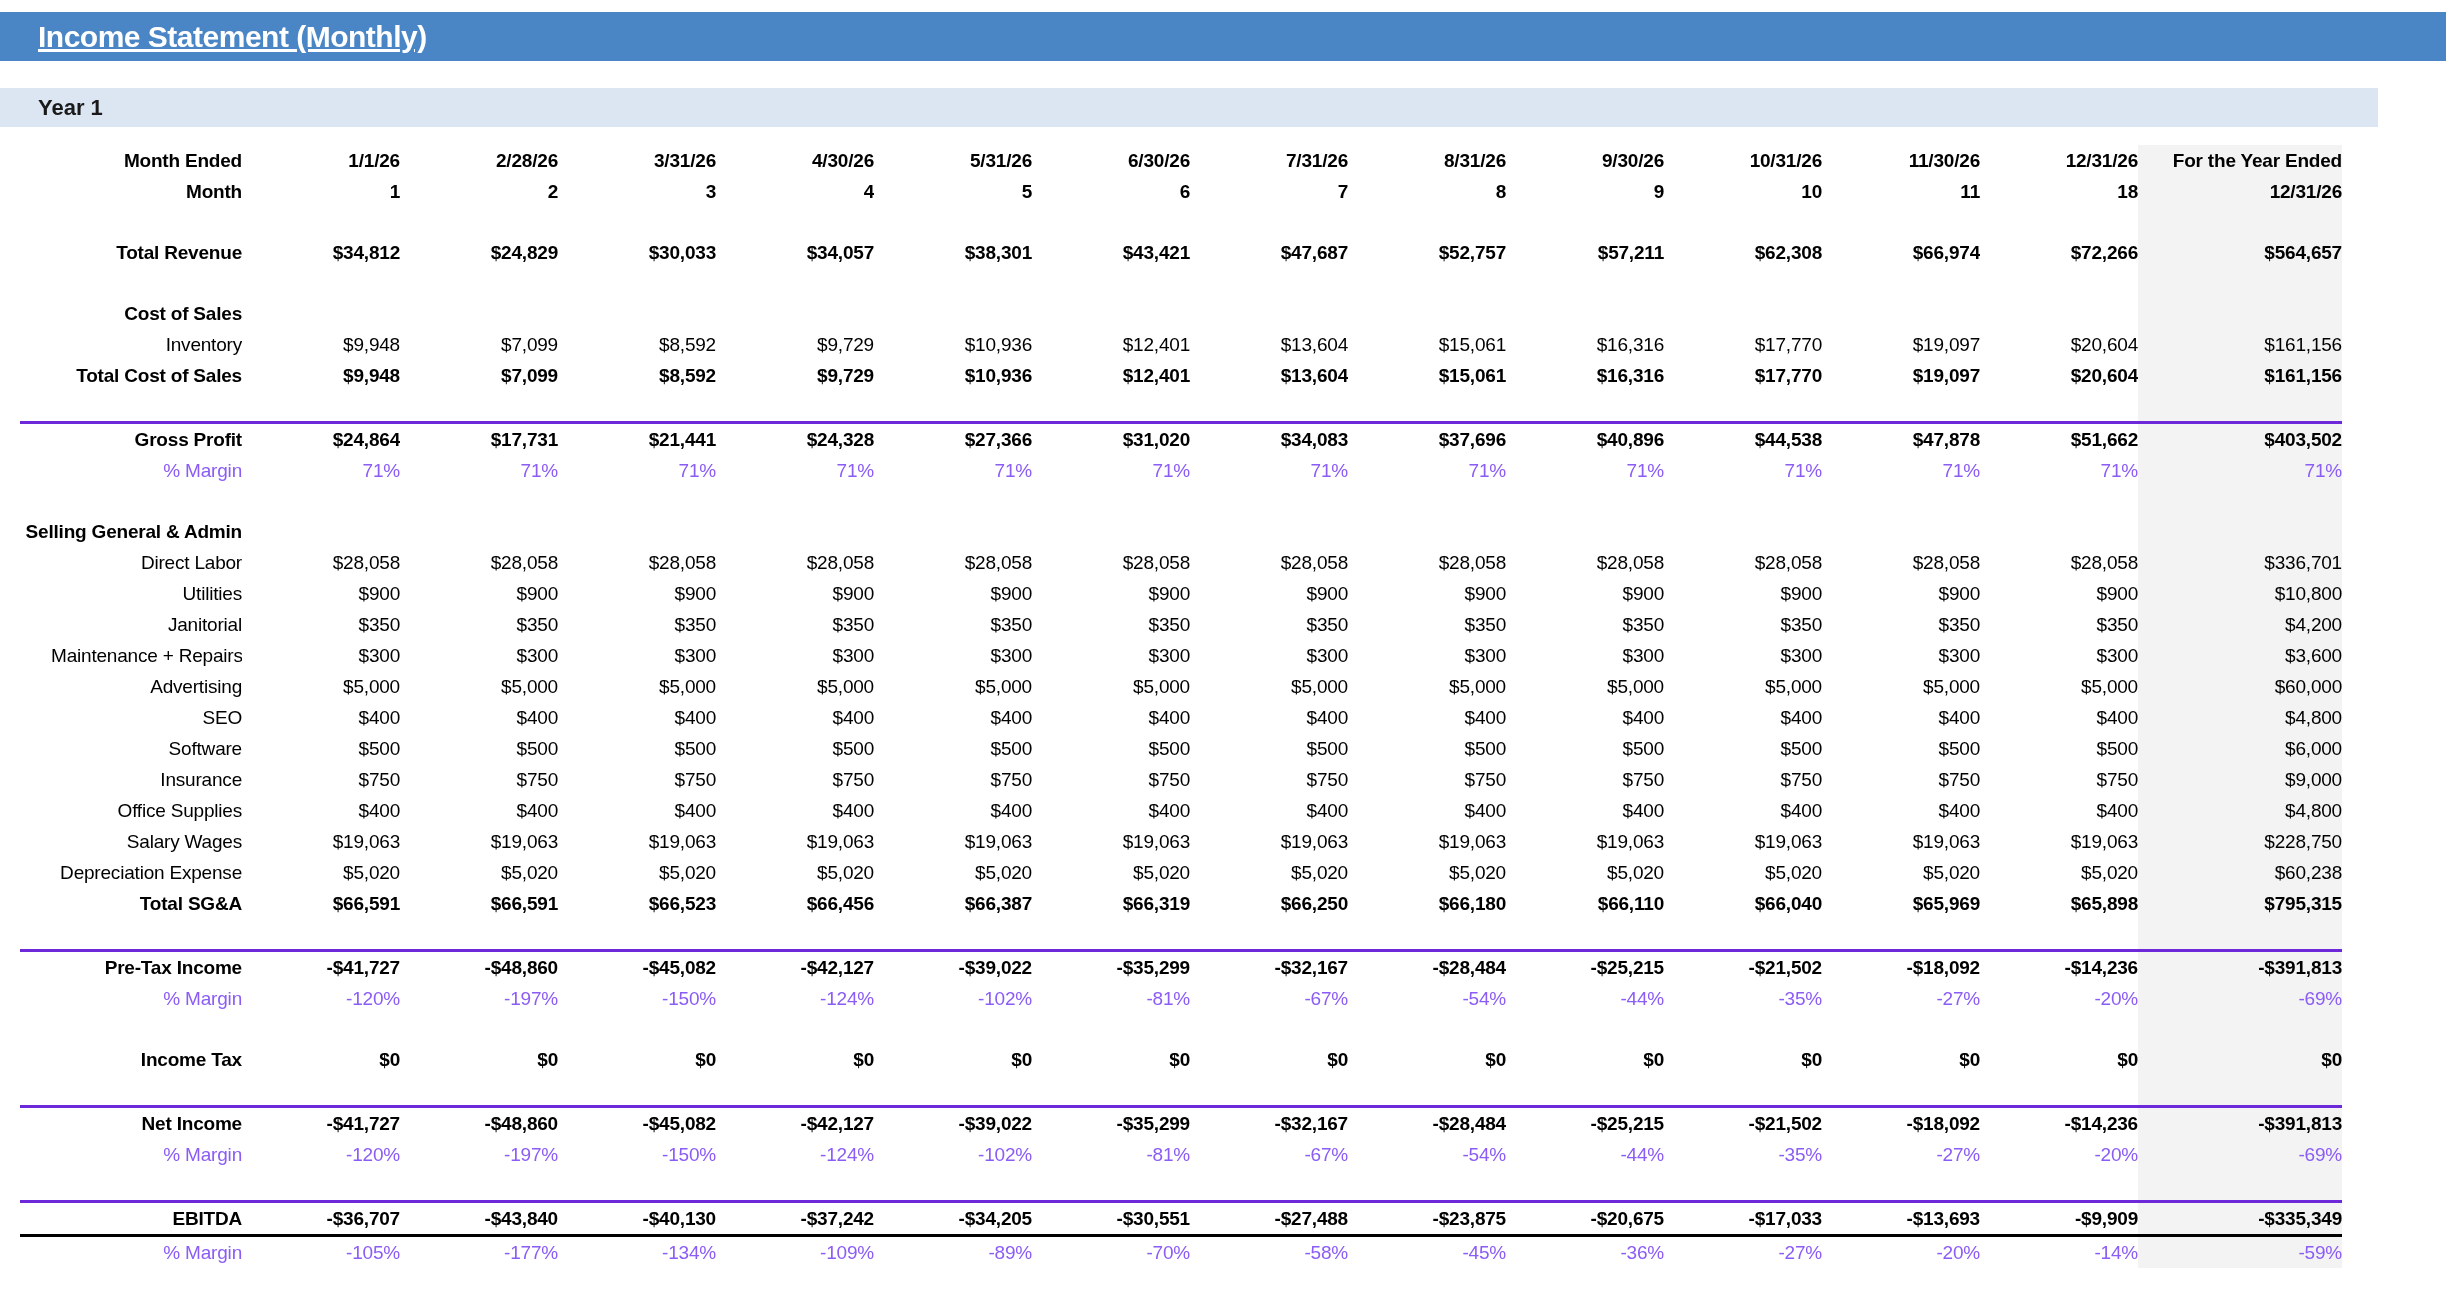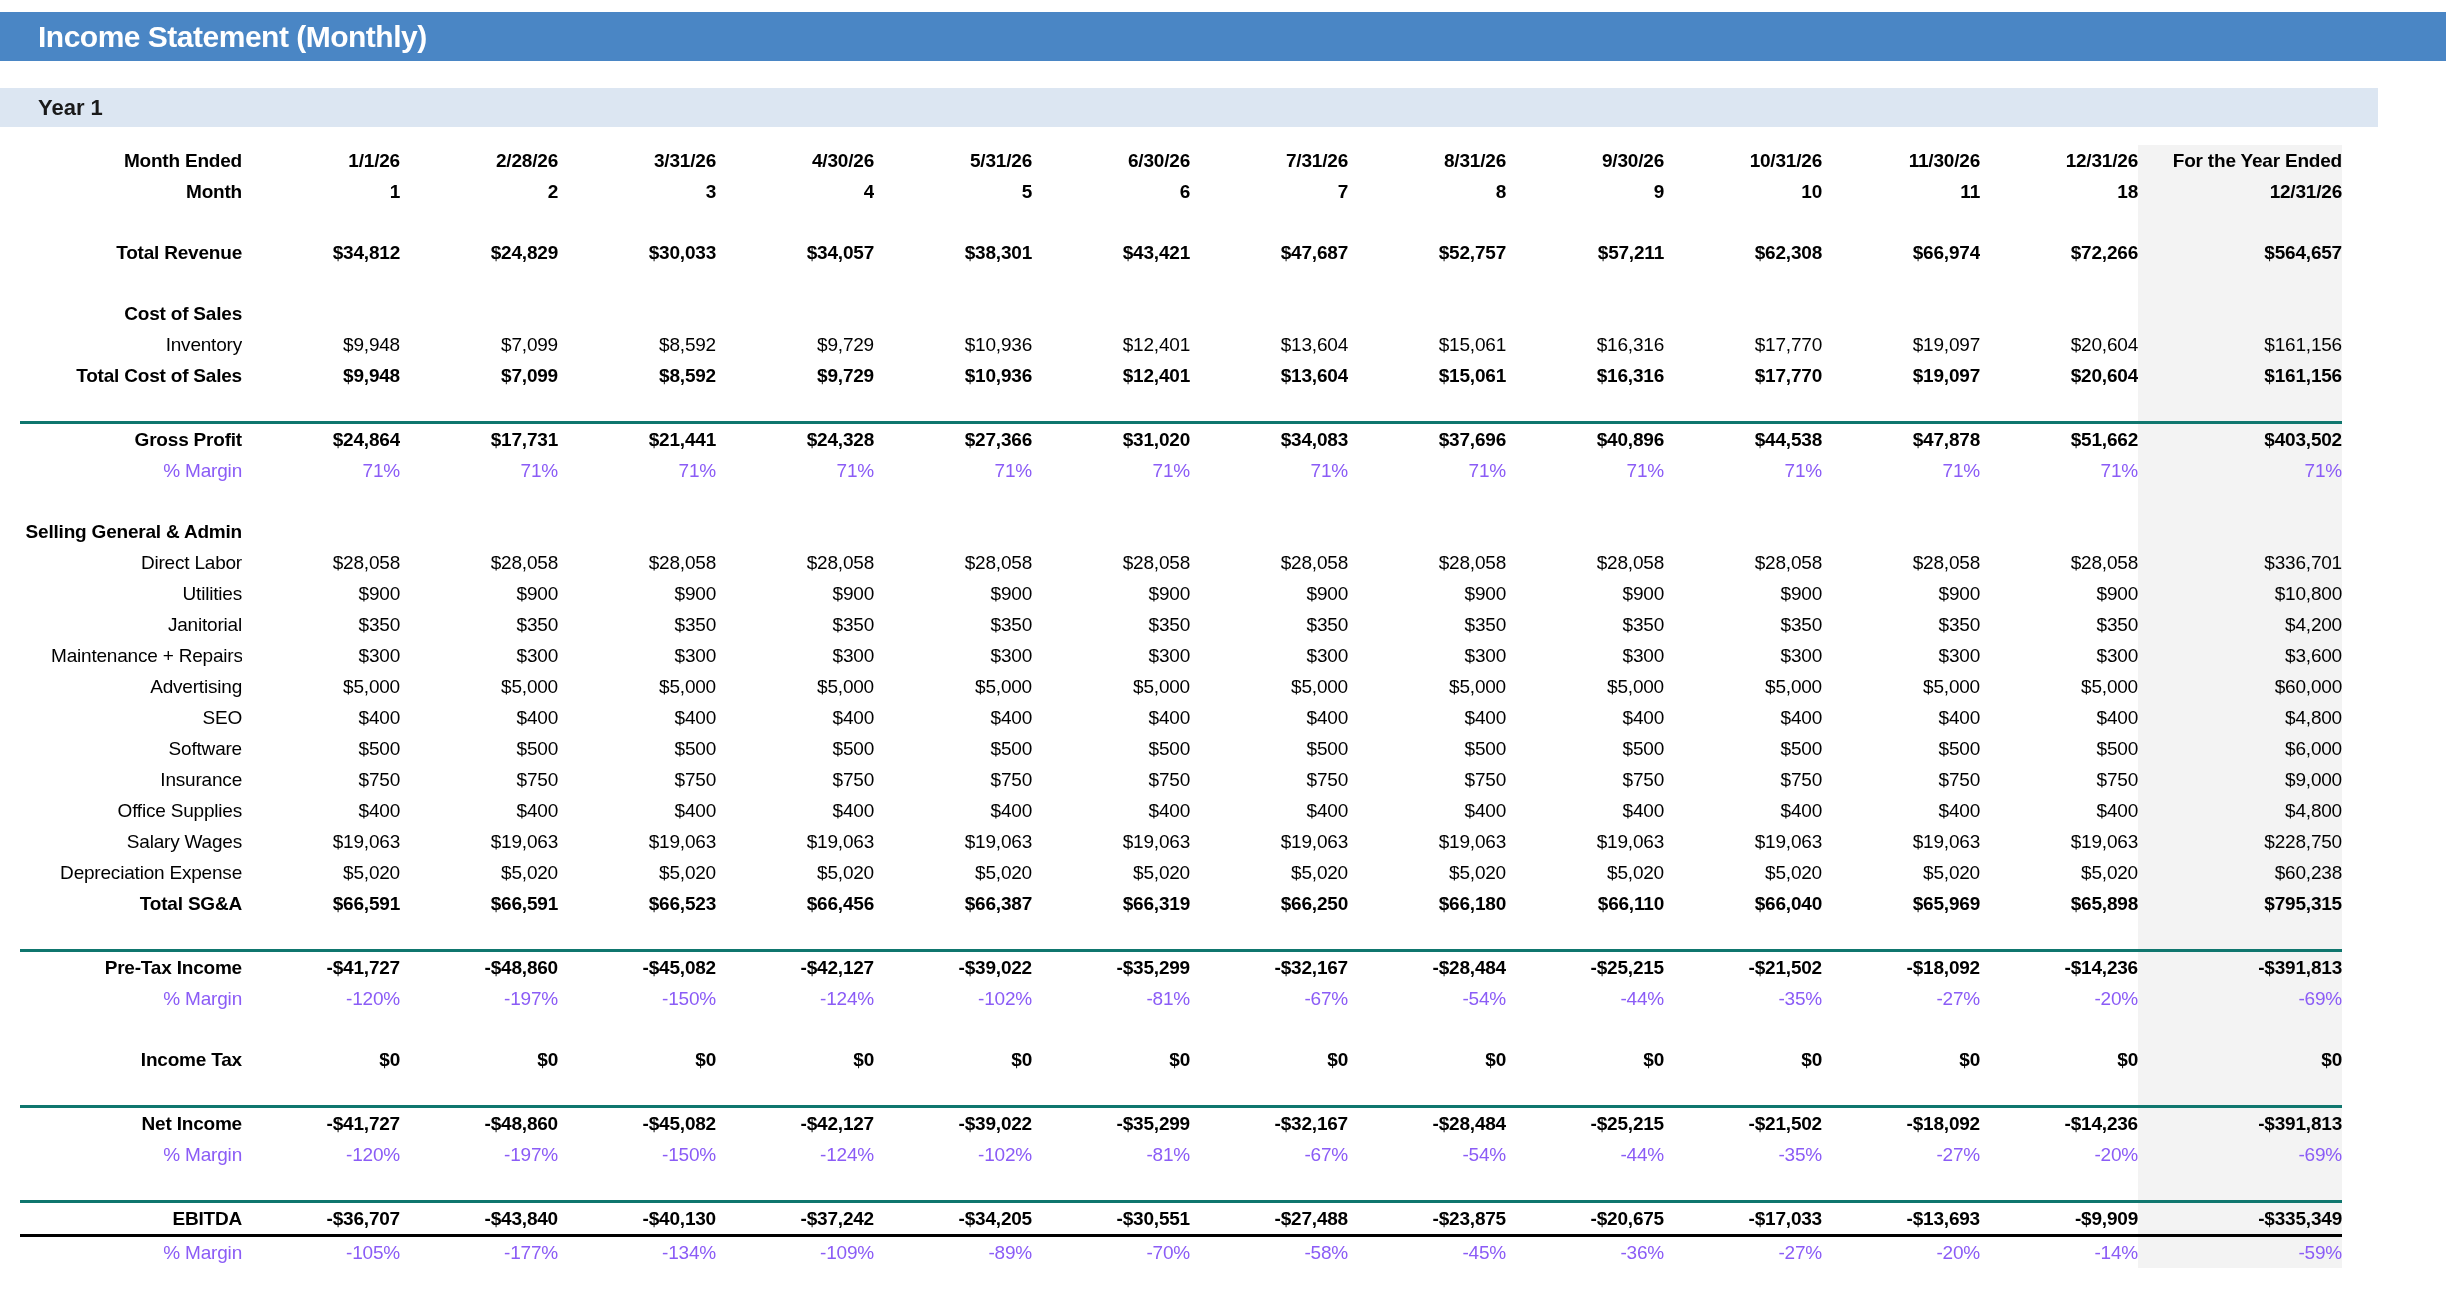--- a/index.html
+++ b/index.html
@@ -7,21 +7,21 @@
     width:2456px;height:1308px;overflow:hidden;background:#ffffff;
     font-family:"Liberation Sans",sans-serif;color:#000;
     position:relative;
   }
   .titlebar{
     position:absolute;left:0;top:12px;width:2446px;height:49px;
     background:#4a86c5;
   }
   .titlebar .title-text{
     display:block;padding-left:38px;line-height:49px;color:#ffffff;
-    font-weight:bold;font-size:30px;letter-spacing:-0.5px;white-space:nowrap;
+    font-weight:bold;font-size:30px;letter-spacing:-0.5px;white-space:nowrap;text-decoration:underline;
   }
   .yearband{
     position:absolute;left:0;top:88px;width:2378px;height:39px;
     background:#dce6f2;
     font-weight:bold;
   }
   .yearband .year-text{
     display:block;padding-left:38px;line-height:39px;font-size:22px;color:#1a1a1a;
   }
   table.sheet{
@@ -32,21 +32,21 @@
     height:31px;padding:0;font-size:19px;letter-spacing:-0.2px;
     white-space:nowrap;overflow:hidden;vertical-align:middle;
   }
   td.label{padding-left:17px;text-align:right;}
   td.label.indent{padding-left:31px;}
   td.val{text-align:right;padding-right:6px;}
   td.annual{background:#f3f3f3;padding-right:10px;}
   tr.bold td{font-weight:bold;}
   tr.muted td{color:#8b5cf6;}
   tr.spacer td{height:30px;}
-  tr.bt td{border-top:3px solid #0f766e;}
+  tr.bt td{border-top:3px solid #6d28d9;}
   tr.bb td{border-bottom:3px solid #000;}
 </style>
 </head>
 <body>
 
 <div class="titlebar">
   <span class="title-text">Income Statement (Monthly)</span>
 </div>
 
 <div class="yearband">

